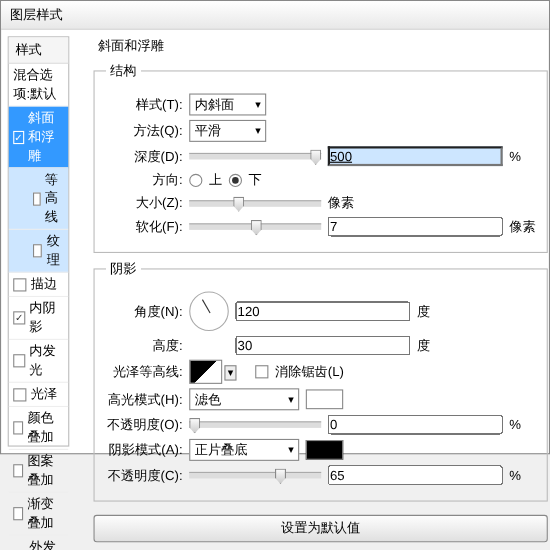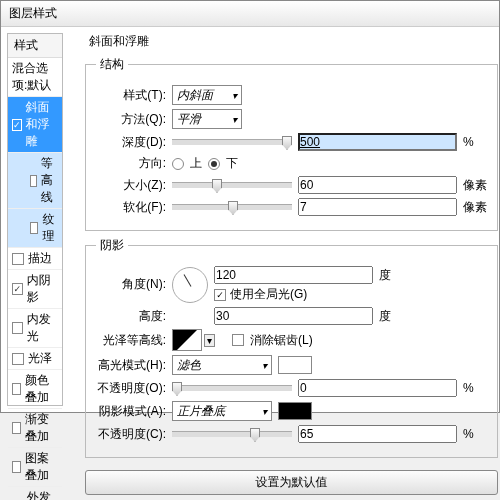--- a/index.html
+++ b/index.html
@@ -14,21 +14,21 @@
 .row.sel { background: #3399ff; color: #fff; }
 .row.sel2 { background: #cde6ff; justify-content: flex-end; }
 .row.indent { padding-left: 22px; }
 .cb { width: 12px; height: 12px; border: 1px solid #888; background: #fff; display: inline-flex; align-items: center; justify-content: center; font-size: 9px; color: #333; }
 .row.sel .cb { border-color: #fff; color: #fff; background: #3399ff; }
 .main { flex: 1; display: flex; flex-direction: column; gap: 6px; }
 fieldset { border: 1px solid #bbb; padding: 8px 10px 10px; }
 legend { padding: 0 4px; }
 .field { display: flex; align-items: center; gap: 6px; margin: 4px 0; }
 .label { width: 70px; text-align: right; }
-select, .dropdown { border: 1px solid #888; background: #fff; height: 20px; padding: 0 18px 0 4px; position: relative; display: inline-flex; align-items: center; min-width: 70px; font-style: italic; }
+select, .dropdown { border: 1px solid #888; background: #fff; height: 20px; padding: 0 18px 0 4px; position: relative; display: inline-flex; align-items: center; min-width: 70px; }
 .dropdown::after { content: "▾"; position: absolute; right: 4px; font-size: 10px; }
 .num.hl { background: #cde6ff; text-decoration: underline; }
 .slider { display: inline-block; width: 120px; height: 6px; background: #ddd; position: relative; border-top: 1px solid #aaa; }
 .slider .thumb { position: absolute; top: -4px; width: 10px; height: 14px; background: linear-gradient(#fafafa,#ccc); border: 1px solid #888; clip-path: polygon(0 0,100% 0,100% 60%,50% 100%,0 60%); }
 .radio { width: 12px; height: 12px; border: 1px solid #888; border-radius: 50%; display: inline-flex; align-items: center; justify-content: center; }
 .radio.checked::after { content: ""; width: 6px; height: 6px; background: #333; border-radius: 50%; }
 .chk { width: 12px; height: 12px; border: 1px solid #888; background: #fff; display: inline-flex; align-items: center; justify-content: center; font-size: 9px; }
 .chk.checked::after { content: "✓"; }
 .angle-dial { width: 36px; height: 36px; border: 1px solid #aaa; border-radius: 50%; position: relative; }
 .angle-dial::after { content: ""; position: absolute; width: 14px; height: 1px; background: #333; top: 18px; left: 18px; transform-origin: left; transform: rotate(-120deg); }
@@ -80,25 +80,25 @@
           <div class="row">
             <span class="cb"></span>
             <span>光泽</span>
           </div>
           <div class="row">
             <span class="cb"></span>
             <span>颜色叠加</span>
           </div>
           <div class="row">
             <span class="cb"></span>
+            <span>图案叠加</span>
+          </div>
+          <div class="row">
+            <span class="cb"></span>
             <span>渐变叠加</span>
-          </div>
-          <div class="row">
-            <span class="cb"></span>
-            <span>图案叠加</span>
           </div>
           <div class="row">
             <span class="cb"></span>
             <span>外发光</span>
           </div>
           <div class="row">
             <span class="cb"></span>
             <span>投影</span>
           </div>
         </div>
@@ -134,21 +134,20 @@
           <span class="radio"></span>
           <span>上</span>
           <span class="radio checked"></span>
           <span>下</span>
         </div>
         <div class="field">
           <span class="label">大小(Z):</span>
           <span class="slider">
               <span class="thumb" style="left:40px"></span>
             </span>
-          <input class="num" value="60" style="">
           <span class="unit">像素</span>
         </div>
         <div class="field">
           <span class="label">软化(F):</span>
           <span class="slider">
               <span class="thumb" style="left:56px"></span>
             </span>
           <input class="num" value="7" style="">
           <span class="unit">像素</span>
         </div>
@@ -158,24 +157,20 @@
         <legend>阴影</legend>
 
         <div class="field">
           <span class="label">角度(N):</span>
           <span class="angle-dial"></span>
           <div>
             <div style="display:flex;align-items:center;gap:6px;">
               <input class="num" value="120" style="">
               <span class="unit">度</span>
             </div>
-            <div style="display:flex;align-items:center;gap:4px;margin-top:2px;">
-              <span class="chk checked"></span>
-              <span>使用全局光(G)</span>
-            </div>
           </div>
         </div>
         <div class="field">
           <span class="label">高度:</span>
           <input class="num" style="margin-left: 42px;" value="30">
           <span class="unit">度</span>
         </div>
         <div class="field">
           <span class="label">光泽等高线:</span>
           <span class="contour"></span>

